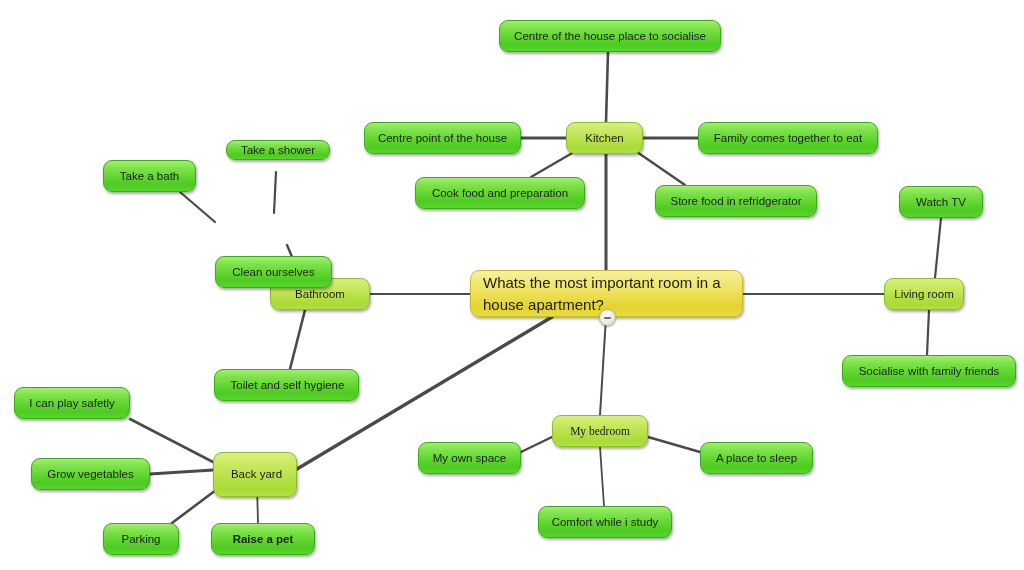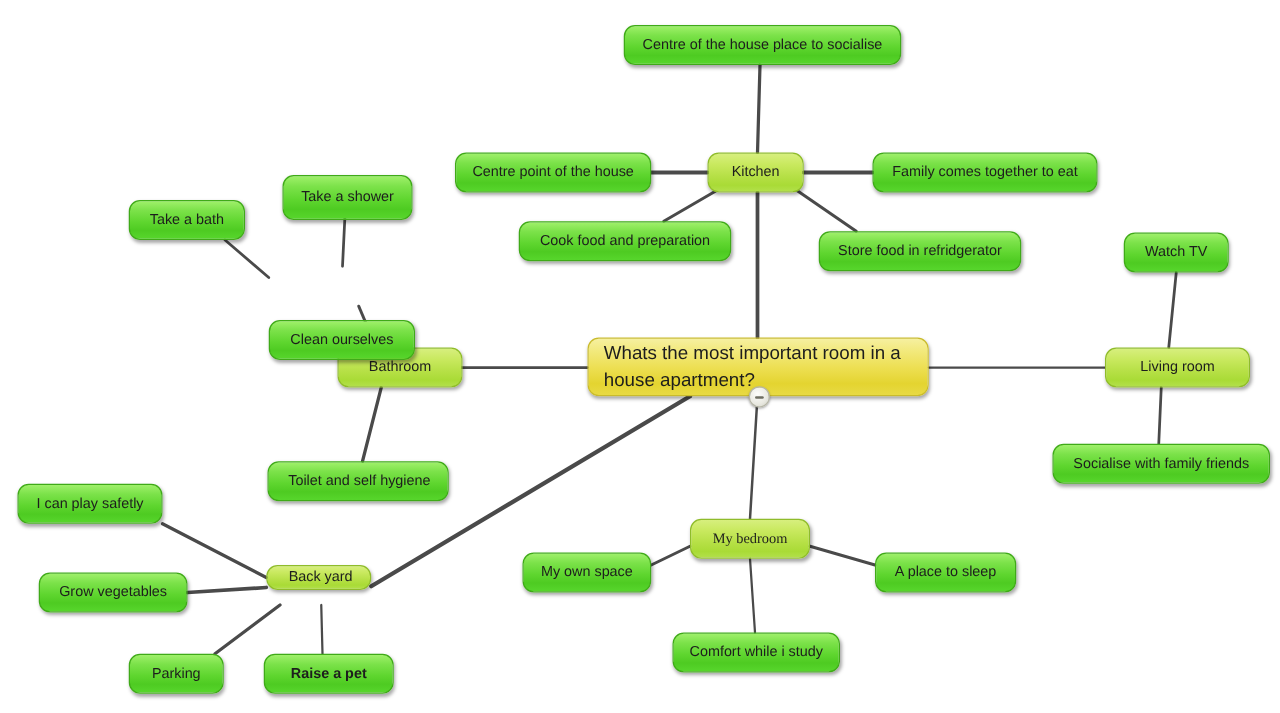--- a/index.html
+++ b/index.html
@@ -157,51 +157,51 @@
       </div>
       <div class="node leaf" style="left: 655px; top: 185px; width: 162px; height: 32px;">
         <span>Store food in refridgerator</span>
       </div>
       <div class="node branch" style="left: 270px; top: 278px; width: 100px; height: 32px;">
         <span>Bathroom</span>
       </div>
       <div class="node leaf" style="left: 215px; top: 213px; width: 117px; height: 32px; margin-top: 43px;">
         <span>Clean ourselves</span>
       </div>
-      <div class="node leaf" style="left: 226px; top: 140px; width: 104px; height: 36px;">
+      <div class="node leaf" style="left: 226px; top: 140px; width: 104px; height: 20px;">
         <span>Take a shower</span>
       </div>
       <div class="node leaf" style="left: 103px; top: 160px; width: 93px; height: 32px;">
         <span>Take a bath</span>
       </div>
       <div class="node leaf" style="left: 214px; top: 369px; width: 145px; height: 32px; padding-left: 11px;">
         <span>Toilet and self hygiene</span>
       </div>
-      <div class="node branch" style="left: 884px; top: 278px; width: 116px; height: 32px;">
+      <div class="node branch" style="left: 884px; top: 278px; width: 80px; height: 32px;">
         <span>Living room</span>
       </div>
       <div class="node leaf" style="left: 899px; top: 186px; width: 84px; height: 32px;">
         <span>Watch TV</span>
       </div>
       <div class="node leaf" style="left: 842px; top: 355px; width: 174px; height: 32px;">
         <span>Socialise with family friends</span>
       </div>
       <div class="node branch" style="left: 552px; top: 415px; width: 96px; height: 32px; font-family: Liberation Serif, serif;">
         <span>My bedroom</span>
       </div>
       <div class="node leaf" style="left: 418px; top: 442px; width: 103px; height: 32px;">
         <span>My own space</span>
       </div>
       <div class="node leaf" style="left: 700px; top: 442px; width: 113px; height: 32px;">
         <span>A place to sleep</span>
       </div>
       <div class="node leaf" style="left: 538px; top: 506px; width: 134px; height: 32px;">
         <span>Comfort while i study</span>
       </div>
-      <div class="node branch" style="left: 213px; top: 452px; width: 84px; height: 20px; padding-left: 12px;">
+      <div class="node branch" style="left: 213px; top: 452px; width: 84px; height: 45px; padding-left: 12px;">
         <span>Back yard</span>
       </div>
       <div class="node leaf" style="left: 14px; top: 387px; width: 116px; height: 32px;">
         <span>I can play safetly</span>
       </div>
       <div class="node leaf" style="left: 31px; top: 458px; width: 119px; height: 32px;">
         <span>Grow vegetables</span>
       </div>
       <div class="node leaf" style="left: 103px; top: 523px; width: 76px; height: 32px;">
         <span>Parking</span>

